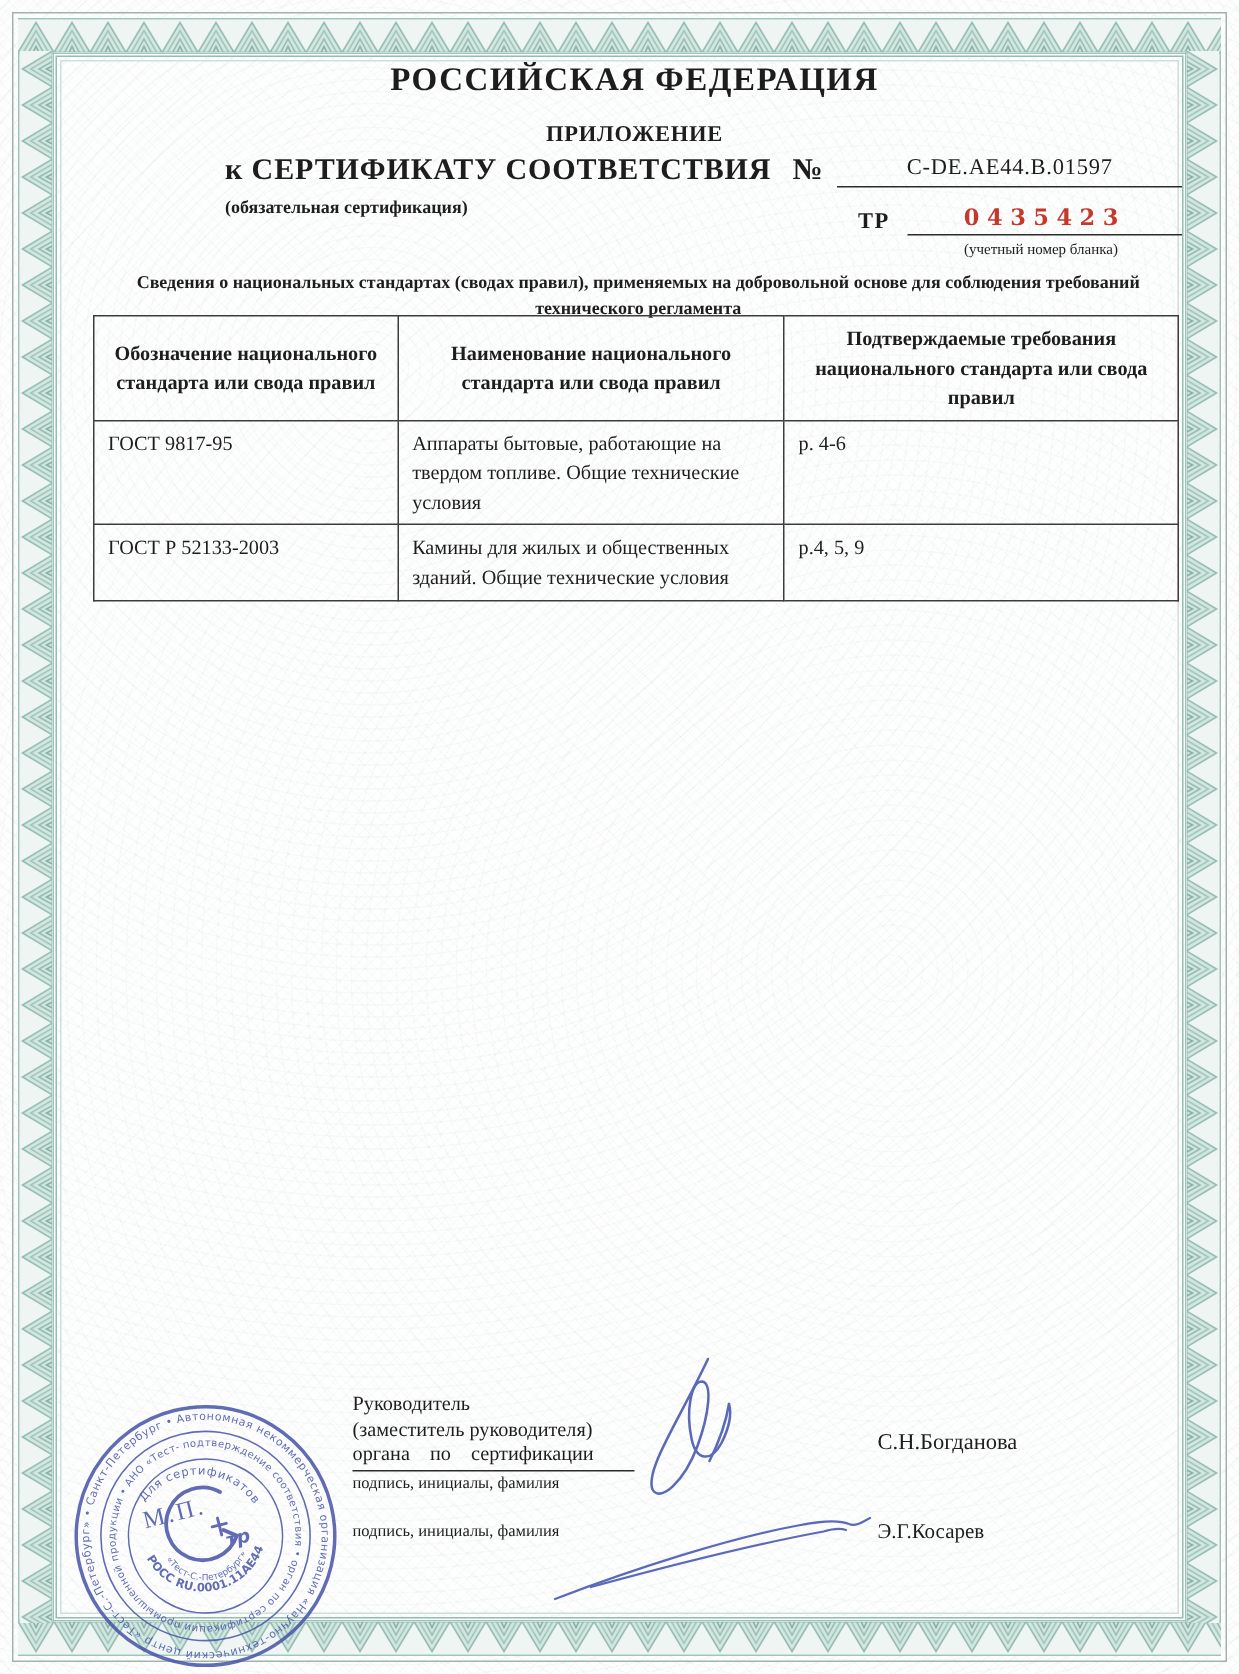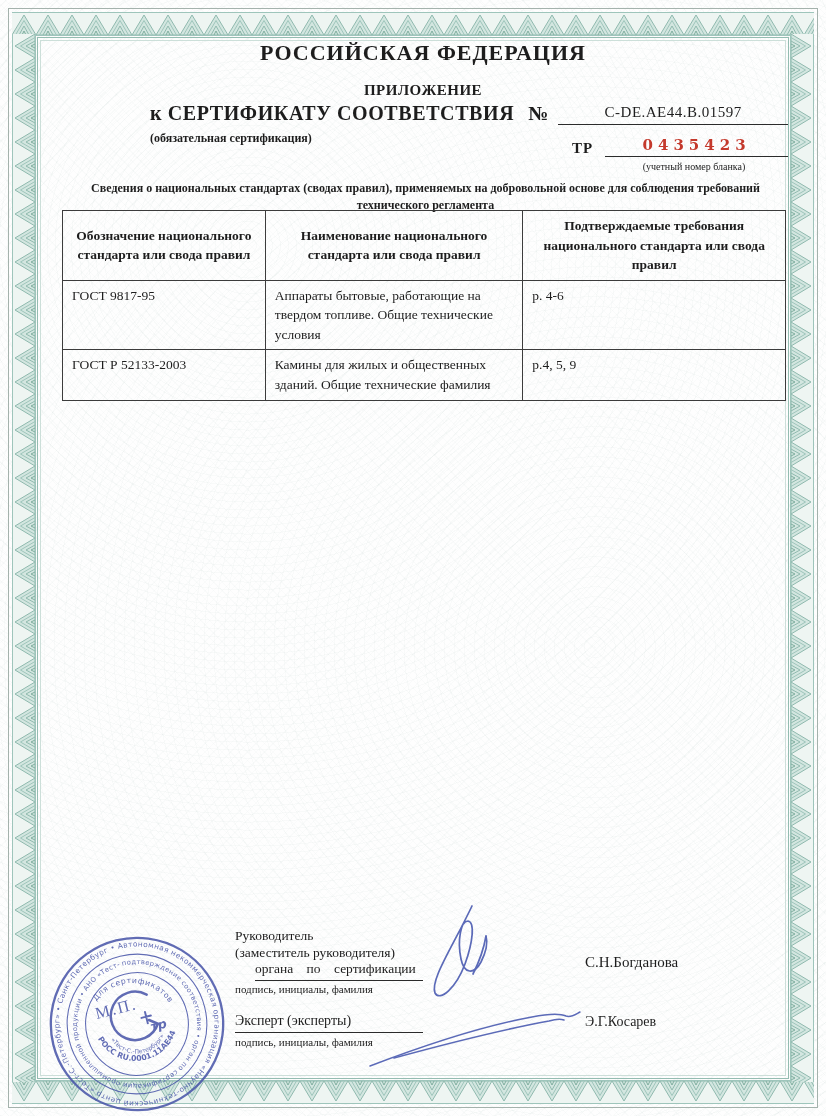--- a/index.html
+++ b/index.html
@@ -50,21 +50,21 @@
          font-size:12px;font-weight:bold;line-height:1.4;}
   .tbl{position:absolute;top:210px;left:62px;width:724px;border-collapse:collapse;}
   .tbl th,.tbl td{border:1.5px solid #3c3c3c;font-size:13.5px;line-height:1.45;
          padding:5px 9px;vertical-align:top;}
   .tbl th{font-weight:bold;text-align:center;vertical-align:middle;height:52px;}
   .tbl tr.r1 td{height:56px;}
   .tbl tr.r2 td{height:40px;}
   
   .sig-head-roles{position:absolute;top:928px;left:235px;width:188px;
          font-size:13.5px;line-height:1.24;}
-  .sig-head-roles .stretch{word-spacing:10px;margin-left:20px;}
+  .sig-head-roles .stretch{word-spacing:10px;}
   .sig-rule{border-bottom:1px solid #2b2b2b;padding-bottom:2px;}
   .sig-cap{font-size:11px;padding-top:2px;}
   .sig-expert{position:absolute;top:1012px;left:235px;width:188px;font-size:14px;line-height:1.3;}
   .name1{position:absolute;top:954px;left:585px;font-size:15px;}
   .name2{position:absolute;top:1014px;left:585px;font-size:14px;}
   
   .stamp{position:absolute;left:45px;top:932px;width:184px;height:184px;z-index:3;
          transform:rotate(-14deg);opacity:0.85;}
   .ink{position:absolute;inset:0;z-index:4;pointer-events:none;}
 </style>
@@ -165,36 +165,35 @@
         <th>Наименование национального стандарта или свода правил</th>
         <th>Подтверждаемые требования национального стандарта или свода правил</th>
       </tr>
       <tr class="r1">
         <td>ГОСТ 9817-95</td>
         <td>Аппараты бытовые, работающие на твердом топливе. Общие технические условия</td>
         <td>р. 4-6</td>
       </tr>
       <tr class="r2">
         <td>ГОСТ Р 52133-2003</td>
-        <td>Камины для жилых и общественных зданий. Общие технические фамилия</td>
+        <td>Камины для жилых и общественных зданий. Общие технические условия</td>
         <td>р.4, 5, 9</td>
       </tr>
     </tbody>
       </table>
 
     <div class="sig-head-roles">
       <div>Руководитель</div>
       <div>(заместитель руководителя)</div>
       <div class="stretch sig-rule">органа по сертификации</div>
       <div class="sig-cap">подпись, инициалы, фамилия</div>
     </div>
     <div class="name1">С.Н.Богданова</div>
 
     <div class="sig-expert">
-      <div class="sig-rule">Эксперт (эксперты)</div>
       <div class="sig-cap">подпись, инициалы, фамилия</div>
     </div>
     <div class="name2">Э.Г.Косарев</div>
   </div>
 
   <div class="stamp">
     <svg viewBox="0 0 190 190" width="184" height="184" style="font-family:'DejaVu Sans','Liberation Sans',sans-serif;">
       <g fill="none" stroke="#4653a8">
         <circle cx="95" cy="95" r="89" stroke-width="2.4"></circle>
         <circle cx="95" cy="95" r="72" stroke-width="1.1"></circle>

